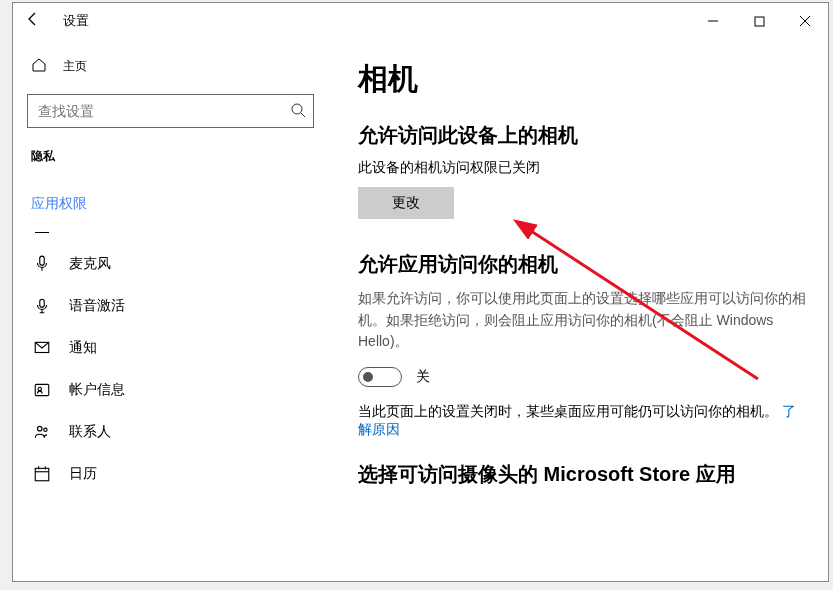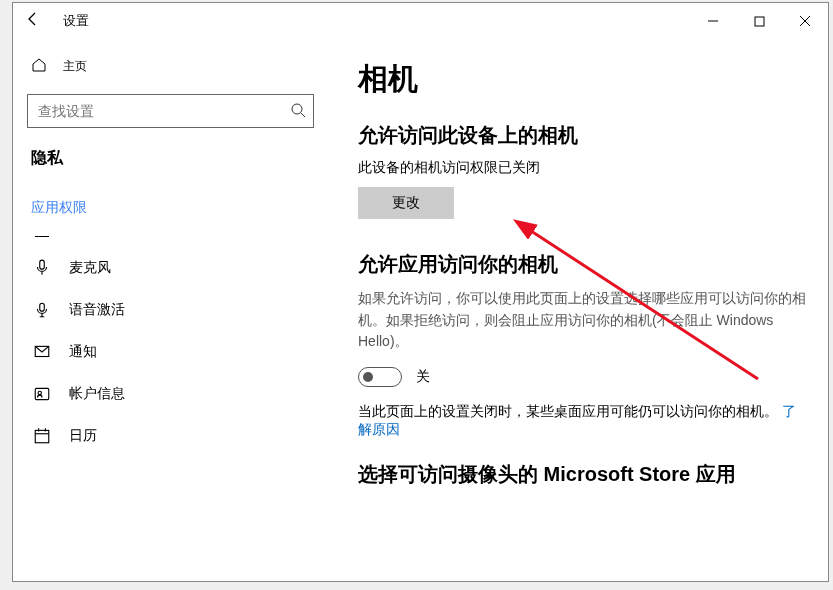--- a/index.html
+++ b/index.html
@@ -12,21 +12,21 @@
   .tb-right { margin-left: auto; display: flex; }
   .tb-btn { width: 46px; height: 36px; display: flex; align-items: center; justify-content: center; font-size: 14px; font-family: "Segoe MDL2 Assets", sans-serif; }
   .tb-btn svg { stroke: #000; }
   .body { flex: 1; display: flex; min-height: 0; }
   .sidebar { width: 315px; border: none; padding: 10px 0 0 0; overflow: hidden; position: relative; }
   .home { display: flex; align-items: center; gap: 16px; padding: 8px 18px; font-size: 12px; }
   .home svg { width: 16px; height: 16px; }
   .searchwrap { margin: 10px 14px 16px 14px; position: relative; }
   .search { width: 100%; height: 34px; border: 1px solid #666; padding: 0 34px 0 10px; font-size: 14px; background: #fff; }
   .searchicon { position: absolute; right: 8px; top: 8px; }
-  .section-label { font-weight: 700; font-size: 16px; padding: 4px 18px 18px 18px; }
+  .section-label { font-weight: 700; font-size: 12px; padding: 4px 18px 18px 18px; }
   .group-label { font-size: 14px; color: #3b82f6; padding: 12px 18px 6px 18px; }
   .nav-item { display: flex; align-items: center; gap: 18px; padding: 12px 18px 12px 20px; font-size: 14px; cursor: default; }
   .nav-item svg, .nav-item .ic { width: 18px; height: 18px; display:inline-flex; align-items:center; justify-content:center; }
   .nav-trunc { height: 18px; overflow:hidden; }
   .content { flex: 1; padding: 16px 20px 0 30px; overflow: hidden; position: relative; }
   h1.page { font-size: 30px; font-weight: 600; margin: 4px 0 22px 0; }
   h2.sub { font-size: 20px; font-weight: 600; margin: 6px 0 10px 0; }
   p.desc { font-size: 14px; color: #555; line-height: 1.55; margin-bottom: 14px; }
   .status-line { font-size: 14px; margin-bottom: 10px; }
   .btn { background: #ccc; border: none; padding: 7px 34px; font-size: 14px; margin-bottom: 26px; }
@@ -139,20 +139,30 @@
         <span class="ic">
           <svg viewBox="0 0 16 16" fill="none" stroke="#000" stroke-width="1">
               <rect x="2" y="3" width="12" height="10" rx="1"></rect>
               <circle cx="6" cy="7" r="1.5"></circle>
               <path d="M4 11c0-1 1-2 2-2s2 1 2 2"></path>
             </svg>
         </span>
         <span>帐户信息</span>
       </div>
 
+      <div class="nav-item">
+        <span class="ic">
+          <svg viewBox="0 0 16 16" fill="none" stroke="#000" stroke-width="1">
+              <circle cx="6" cy="5" r="2"></circle>
+              <circle cx="11" cy="6" r="1.5"></circle>
+              <path d="M2 13c0-2 2-3 4-3s4 1 4 3M10 13c0-1.5 1-2.5 2.5-2.5"></path>
+            </svg>
+        </span>
+        <span>联系人</span>
+      </div>
 
       <div class="nav-item">
         <span class="ic">
           <svg viewBox="0 0 16 16" fill="none" stroke="#000" stroke-width="1">
               <rect x="2" y="3" width="12" height="11"></rect>
               <line x1="2" y1="6" x2="14" y2="6"></line>
               <line x1="5" y1="1" x2="5" y2="4"></line>
               <line x1="11" y1="1" x2="11" y2="4"></line>
             </svg>
         </span>

